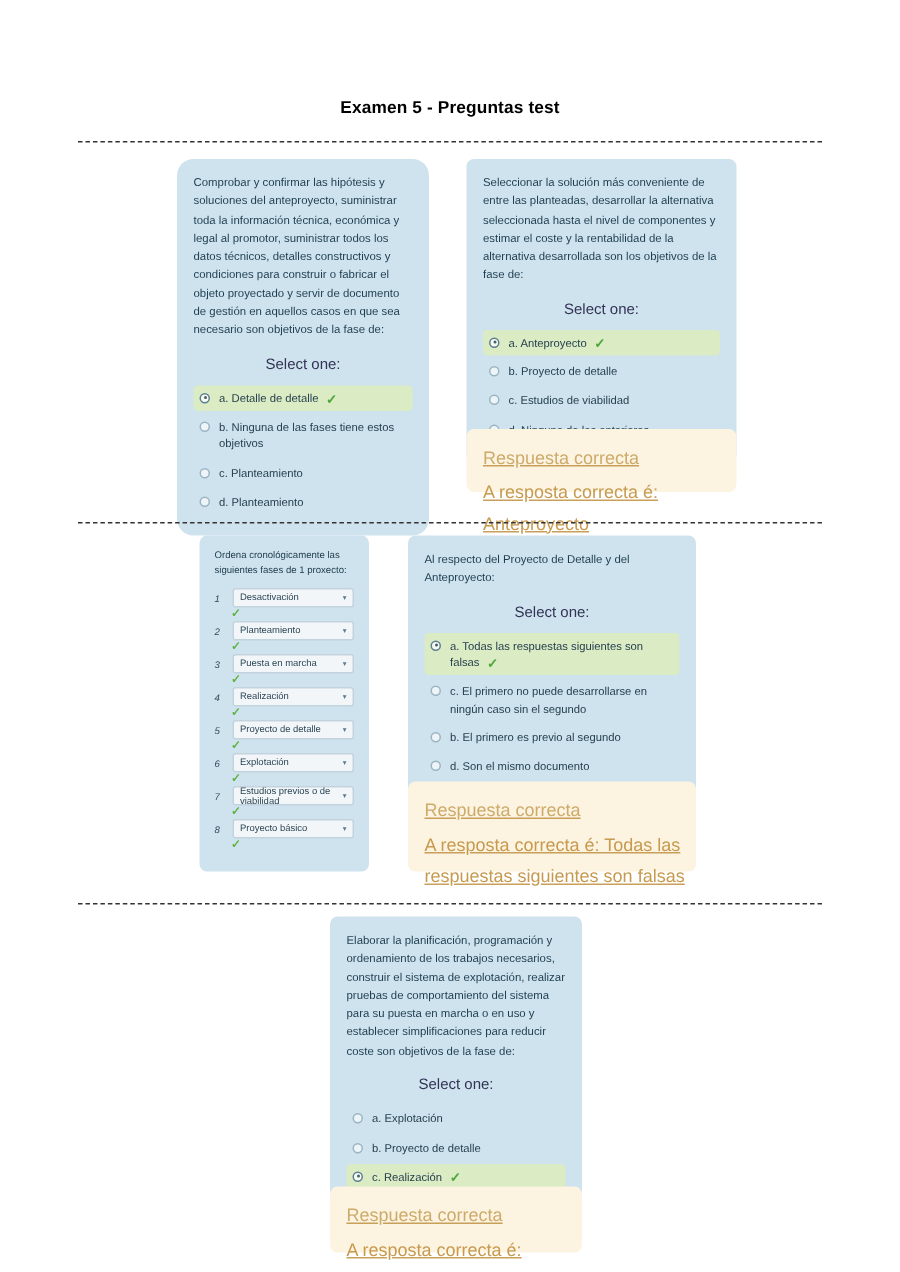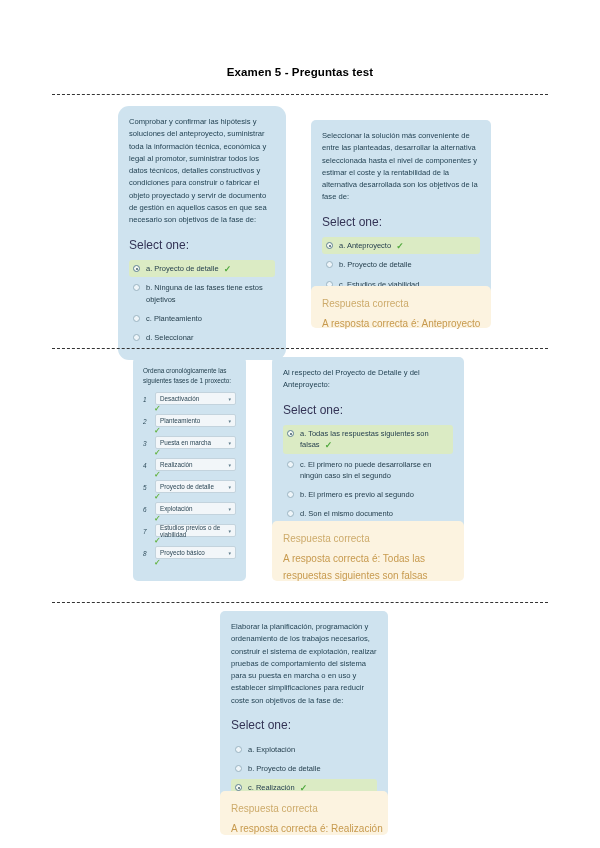--- a/index.html
+++ b/index.html
@@ -30,21 +30,21 @@
     position:absolute;
     background:#cfe3ef;
     border-radius:5px;
     padding:10px 11px 12px 11px;
     box-sizing:border-box;
     font-size:7.6px;
     line-height:1.62;
     color:#1d3d4e;
   }
   .qtext{margin:0 0 9px 0;}
-  .selectone{margin:0 0 5px 0;font-size:12px;color:#335;}
+  .selectone{margin:0 0 5px 0;font-size:10px;color:#335;text-align:center;}
 
   .opts{list-style:none;margin:0;padding:0;}
   .opt{
     position:relative;
     padding:3px 4px 3px 17px;
     margin-bottom:2px;
     border-radius:3px;
     font-size:7.5px;
     line-height:1.5;
     color:#27414f;
@@ -68,22 +68,23 @@
     margin-left:3px;line-height:0;position:relative;top:1px;
   }
 
   .fbcard{
     position:absolute;
     background:#fcf3e0;
     border-radius:5px;
     padding:9px 5px 11px 11px;
     box-sizing:border-box;
     color:#c8a05a;
-    font-size:10px;
+    font-size:12px;
     line-height:1.7;
+    text-decoration:underline;
   }
   .fbhead{margin:0 0 3px 0;color:#cdab6b;}
   .fbtext{margin:0;color:#c79a4e;}
 
   
   .ordcard{
     position:absolute;
     background:#cfe3ef;
     border-radius:5px;
     padding:9px 10px 10px 10px;
@@ -122,39 +123,39 @@
   <div class="doc-title">Examen 5 - Preguntas test</div>
 
   <div class="rule r1"></div>
 
   <div class="qcard" style="left:118px;top:106px;width:168px;border-radius:11px;">
     <p class="qtext">Comprobar y confirmar las hipótesis y soluciones del anteproyecto, suministrar toda la información técnica, económica y legal al promotor, suministrar todos los datos técnicos, detalles constructivos y condiciones para construir o fabricar el objeto proyectado y servir de documento de gestión en aquellos casos en que sea necesario son objetivos de la fase de:</p>
     <div class="selectone">Select one:</div>
     <ul class="opts">
       <li class="opt correct">
         <span class="radio"></span>
-        <span>a. Proyecto de detalle</span>
+        <span>a. Detalle de detalle</span>
         <span class="tick">✓</span>
       </li>
       <li class="opt">
         <span class="radio"></span>
         <span>b. Ninguna de las fases tiene estos objetivos</span>
       </li>
       <li class="opt">
         <span class="radio"></span>
         <span>c. Planteamiento</span>
       </li>
       <li class="opt">
         <span class="radio"></span>
-        <span>d. Seleccionar</span>
+        <span>d. Planteamiento</span>
       </li>
     </ul>
   </div>
 
-  <div class="qcard" style="left:311px;top:120px;width:180px;">
+  <div class="qcard" style="left:311px;top:106px;width:180px;">
     <p class="qtext">Seleccionar la solución más conveniente de entre las planteadas, desarrollar la alternativa seleccionada hasta el nivel de componentes y estimar el coste y la rentabilidad de la alternativa desarrollada son los objetivos de la fase de:</p>
     <div class="selectone">Select one:</div>
     <ul class="opts">
       <li class="opt correct">
         <span class="radio"></span>
         <span>a. Anteproyecto</span>
         <span class="tick">✓</span>
       </li>
       <li class="opt">
         <span class="radio"></span>

